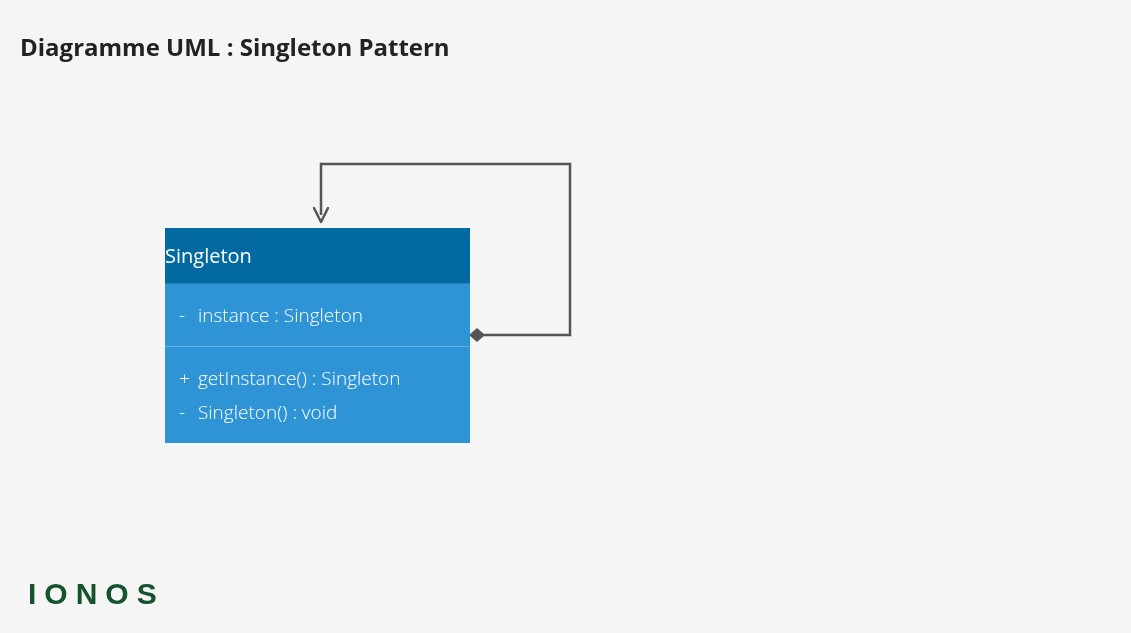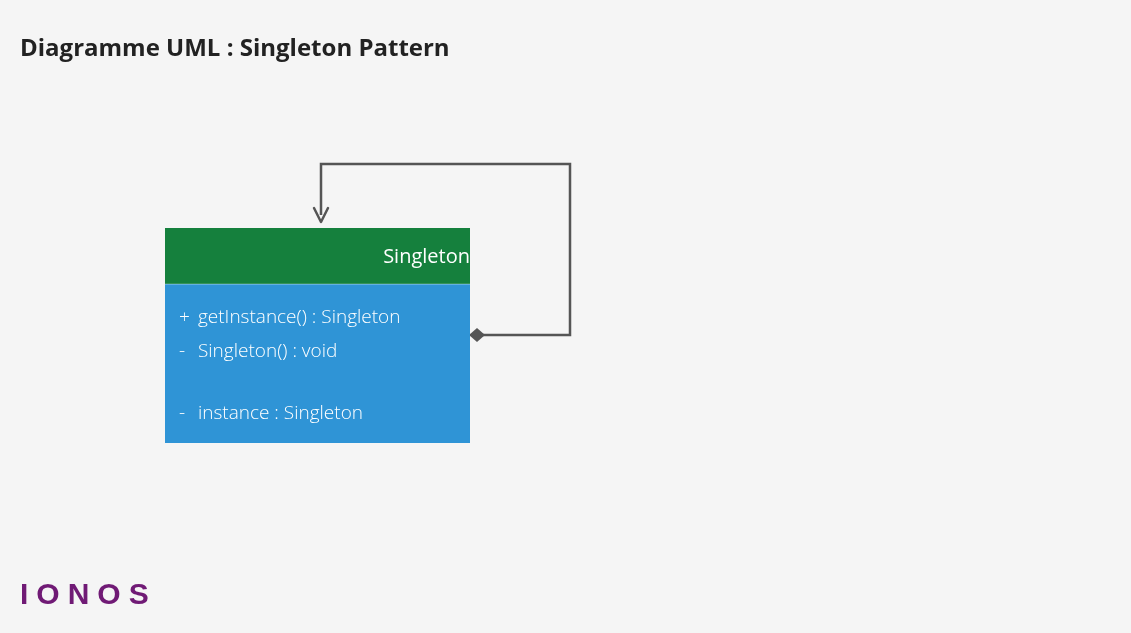--- a/index.html
+++ b/index.html
@@ -29,22 +29,22 @@
   .uml-class {
     position: absolute;
     top: 68px;
     left: 0;
     width: 305px;
     color: #fff;
     font-size: 19px;
     box-shadow: 0 0 0 0 rgba(0,0,0,0);
   }
   .uml-header {
-    background: #15803d;
-    text-align: right;
+    background: #0369a1;
+    text-align: left;
     padding: 14px 0;
     font-size: 20px;
     font-weight: 400;
     border-bottom: 1px solid rgba(255,255,255,0.15);
   }
   .uml-section {
     background: #2f94d6;
     padding: 14px 14px;
     border-top: 1px solid rgba(255,255,255,0.25);
   }
@@ -62,27 +62,27 @@
   .connector {
     position: absolute;
     top: 0;
     left: 0;
     width: 500px;
     height: 300px;
     pointer-events: none;
   }
   .logo {
     position: absolute;
-    left: 20px;
+    left: 28px;
     bottom: 22px;
     font-family: Arial, sans-serif;
     font-size: 30px;
     font-weight: 700;
     letter-spacing: 8px;
-    color: #701a75;
+    color: #14532d;
   }
 </style>
 </head>
 <body>
 
 <h1 class="title">Diagramme UML : Singleton Pattern</h1>
 
 <div class="diagram-area">
 
   <svg class="connector" viewBox="0 0 500 300">
@@ -90,34 +90,34 @@
     <path d="M 312 175 L 405 175 L 405 4 L 156 4 L 156 55" fill="none" stroke="#555" stroke-width="2.5"></path>
 
     <path d="M 156 62 L 149 48 M 156 62 L 163 48" fill="none" stroke="#555" stroke-width="2.5" stroke-linecap="round"></path>
 
     <polygon points="304,175 312,168 320,175 312,182" fill="#555"></polygon>
   </svg>
 
   <div class="uml-class">
     <div class="uml-header">Singleton</div>
 
+    <div class="uml-section attrs">
+      <div class="uml-row">
+        <span class="vis">-</span>
+        <span>instance : Singleton</span>
+      </div>
+    </div>
+
     <div class="uml-section ops">
       <div class="uml-row">
         <span class="vis">+</span>
         <span>getInstance() : Singleton</span>
       </div>
       <div class="uml-row">
         <span class="vis">-</span>
         <span>Singleton() : void</span>
       </div>
     </div>
-
-    <div class="uml-section attrs">
-      <div class="uml-row">
-        <span class="vis">-</span>
-        <span>instance : Singleton</span>
-      </div>
-    </div>
   </div>
 
 </div>
 
 <div class="logo">IONOS</div>
 
 </body></html>

